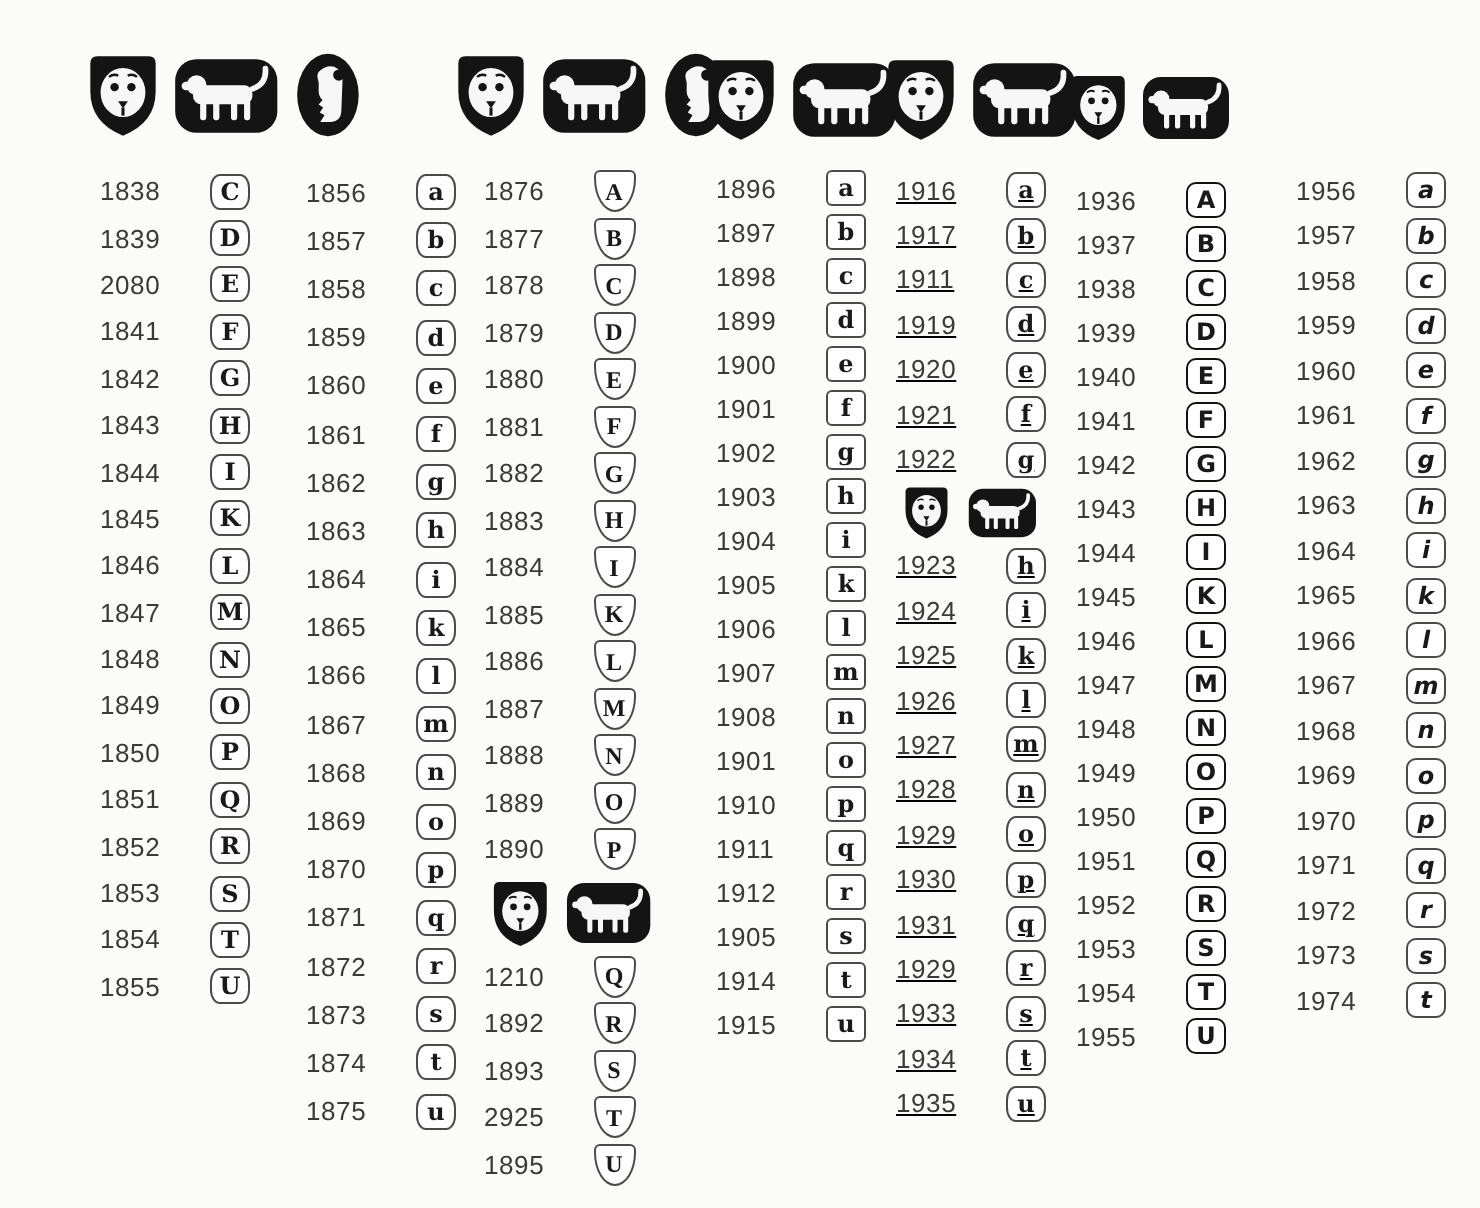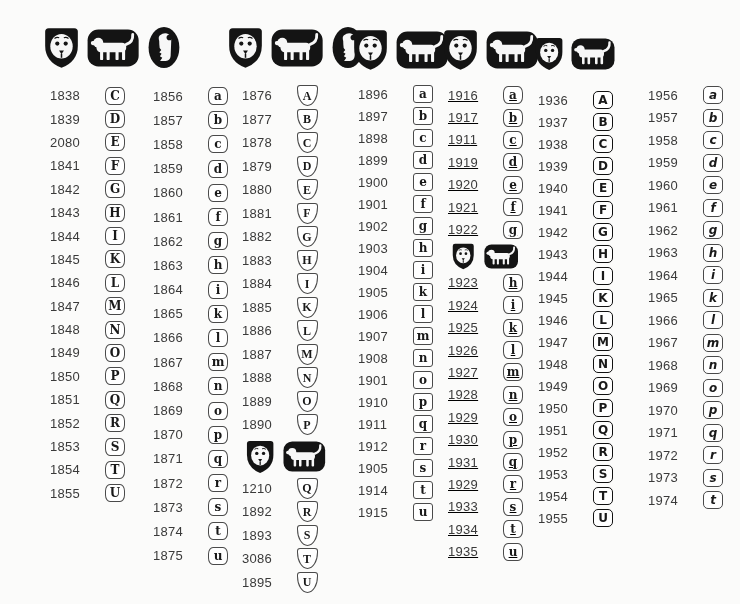--- a/index.html
+++ b/index.html
@@ -507,21 +507,21 @@
           <span class="frame">R</span>
         </span>
       </div>
       <div class="row">
         <span class="year">1893</span>
         <span class="markcell">
           <span class="frame">S</span>
         </span>
       </div>
       <div class="row">
-        <span class="year">3086</span>
+        <span class="year">2925</span>
         <span class="markcell">
           <span class="frame">T</span>
         </span>
       </div>
       <div class="row">
         <span class="year">1895</span>
         <span class="markcell">
           <span class="frame">U</span>
         </span>
       </div>

